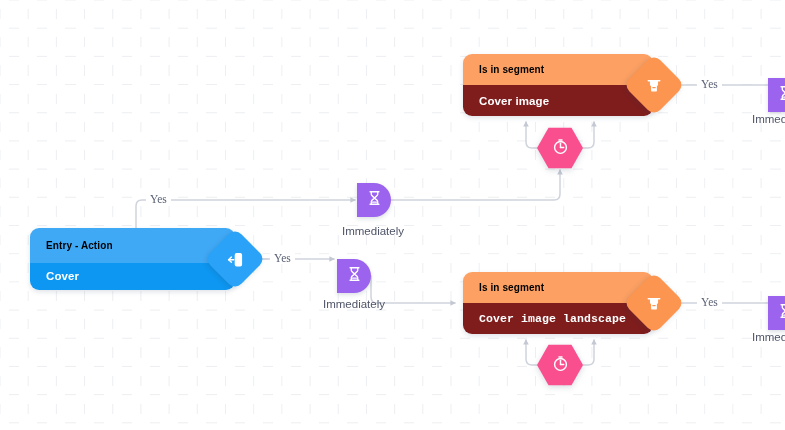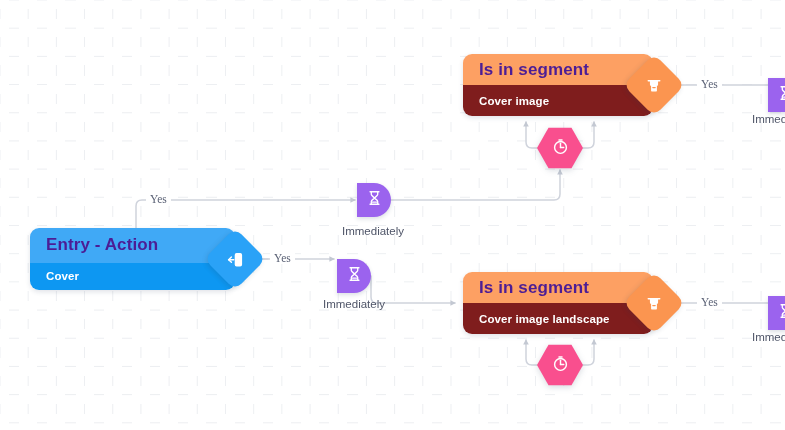--- a/index.html
+++ b/index.html
@@ -35,21 +35,21 @@
   
   .card{
     position:absolute;
     border-radius:9px;
     overflow:hidden;
     box-shadow:0 2px 5px rgba(40,60,90,.14);
     display:flex;flex-direction:column;
     z-index:3;
   }
   .card .hdr{
-    font-size:17px;font-weight:bold;color:#4c1d95;
+    font-size:10px;font-weight:bold;color:#000000;
     display:flex;align-items:center;
     padding:0 0 0 16px;
     letter-spacing:.1px;
   }
   .card .bdy{
     font-size:11.5px;font-weight:bold;color:#ffffff;
     display:flex;align-items:center;
     padding:0 0 0 16px;
     letter-spacing:.1px;
   }
@@ -170,21 +170,21 @@
       <svg width="17" height="17" viewBox="0 0 20 20" fill="none" stroke="#ffffff" stroke-width="1.6" stroke-linecap="round" stroke-linejoin="round">
         <path d="M3.2,4.2 H16.8"></path>
         <path d="M6,4.2 L6,8.6 C6,9.4 6.6,9.9 7.4,10.4 L7.4,16 L12.6,16 L12.6,10.4 C13.4,9.9 14,9.4 14,8.6 L14,4.2" fill="#ffffff" stroke="#ffffff"></path>
         <path d="M8.6,12.2 L11.4,12.2" stroke="#fb9550" stroke-width="1.4"></path>
       </svg>
     </span>
   </div>
 
   <div class="card orange" style="left:463px;top:272px;width:190px;height:62px;">
     <div class="hdr" style="height:31px;">Is in segment</div>
-    <div class="bdy" style="height:31px;">Cover image landscape</div>
+    <div class="bdy" style="height:31px;font-family:Liberation Mono, monospace;">Cover image landscape</div>
   </div>
   <div class="diamond orange" style="left:632px;top:281px;">
     <span class="glyph">
       <svg width="17" height="17" viewBox="0 0 20 20" fill="none" stroke="#ffffff" stroke-width="1.6" stroke-linecap="round" stroke-linejoin="round">
         <path d="M3.2,4.2 H16.8"></path>
         <path d="M6,4.2 L6,8.6 C6,9.4 6.6,9.9 7.4,10.4 L7.4,16 L12.6,16 L12.6,10.4 C13.4,9.9 14,9.4 14,8.6 L14,4.2" fill="#ffffff" stroke="#ffffff"></path>
         <path d="M8.6,12.2 L11.4,12.2" stroke="#fb9550" stroke-width="1.4"></path>
       </svg>
     </span>
   </div>

